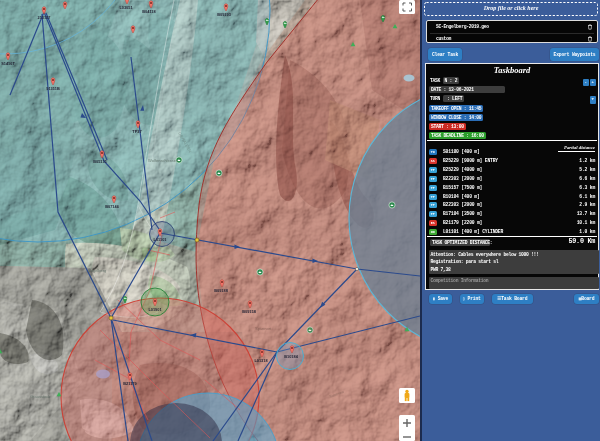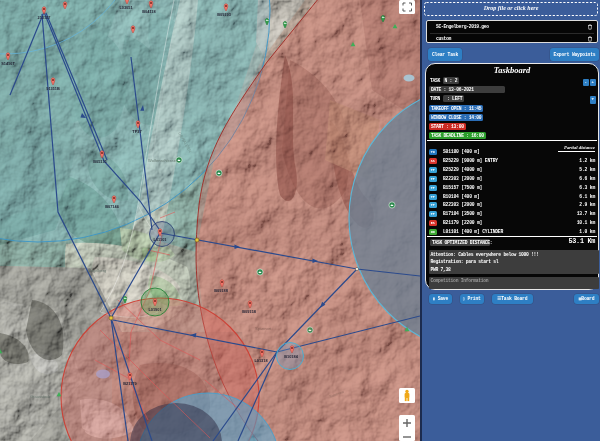--- a/index.html
+++ b/index.html
@@ -249,21 +249,21 @@
         <path d="M1 1.5h4M2.2 1.5V.8h1.6v.7M1.5 1.5l.3 3.7h2.4l.3-3.7" stroke="#fff" stroke-width="0.6" fill="none"></path>
       </svg>
     <svg class="abs" style="left:160px;top:14.5px" width="6" height="6" viewBox="0 0 6 6">
         <path d="M1 1.5h4M2.2 1.5V.8h1.6v.7M1.5 1.5l.3 3.7h2.4l.3-3.7" stroke="#fff" stroke-width="0.6" fill="none"></path>
       </svg>
   </div>
 
   <div class="btn" style="left:6px;top:48px;width:34px;height:13px;line-height:13px">Clear Task</div>
   <div class="btn" style="left:128px;top:48px;width:49px;height:13px;line-height:13px">Export Waypoints</div>
 
-  <div class="abs" style="left:3px;top:63px;width:174px;height:227px;background:#070707;border:1px solid #e8e8e8;border-radius:10px">
+  <div class="abs" style="left:3px;top:63px;width:174px;height:227px;background:#070707;border:1px solid #e8e8e8;border-radius:0">
     <div class="abs script" style="left:0;top:1px;width:100%;text-align:center;font-size:8.5px;font-weight:bold">Taskboard</div>
     <div class="abs" style="left:156.5px;top:14.5px;width:6.5px;height:7px;background:#2e7fc4;border-radius:1px;color:#fff;font-size:4px;text-align:center;line-height:7px">-</div>
     <div class="abs" style="left:163.5px;top:14.5px;width:6.5px;height:7px;background:#2e7fc4;border-radius:1px;color:#fff;font-size:4px;text-align:center;line-height:7px">+</div>
     <div class="abs" style="left:163.5px;top:32px;width:6.5px;height:7.5px;background:#2e7fc4;border-radius:1px;color:#fff;font-size:4.2px;text-align:center;line-height:7.5px;font-family:'Liberation Mono',monospace;font-weight:bold">T</div>
     <div class="abs mono" style="left:4px;top:13px">TASK <span class="chip">N : 2</span></div>
     <div class="abs mono" style="left:3px;top:21.5px"><span class="chip" style="width:76px">DATE : 13-06-2021</span></div>
     <div class="abs mono" style="left:4px;top:31px">TURN <span class="chip"> : LEFT</span></div>
     <div class="abs mono" style="left:3px;top:40.5px"><span class="chip" style="background:#2a6cb5">TAKEOFF OPEN : 11:45</span></div>
     <div class="abs mono" style="left:3px;top:49.5px"><span class="chip" style="background:#2a6cb5">WINDOW CLOSE : 14:00</span></div>
     <div class="abs mono" style="left:3px;top:58.5px"><span class="chip" style="background:#cc2a22">START : 13:00</span></div>
@@ -317,21 +317,21 @@
           <span class="wdist">10.1 km</span>
         </div>
         <div class="wrow" style="top:165.1px">
           <span class="tag" style="background:#3faa34">GO</span>
           <span class="wname">L01101 [400 m] CYLINDER</span>
           <span class="wdist">1.0 km</span>
         </div>
       </div>
     <div class="abs" style="left:1px;right:1px;top:171.8px;border-top:1.2px solid #fff"></div>
     <div class="abs mono" style="left:4px;top:175px"><span class="chip" style="width:60px">TASK OPTIMIZED DISTANCE:</span></div>
-    <div class="abs mono" style="right:3px;top:173px;font-size:6.8px;letter-spacing:-0.3px">53.1 Km</div>
+    <div class="abs mono" style="right:3px;top:173px;font-size:6.8px;letter-spacing:-0.3px">59.0 Km</div>
     <div class="abs" style="left:2.5px;top:185.5px;width:170px;height:24.5px;background:#3d3d3d;border-radius:1px">
       <div class="abs mono" style="left:2px;top:1.5px;line-height:7.3px">Attention: Cables everywhere below 1000 !!!<br>Registration: para start sl<br>PWR 7,38</div>
     </div>
     <div class="abs" style="left:2.5px;top:212.5px;width:170px;height:12px;background:#3d3d3d;border-radius:1px">
       <div class="abs mono" style="left:2px;top:1.5px;color:#999">Competition Information</div>
     </div>
   </div>
 
   <div class="btn" style="left:7px;top:294px;width:22.5px;height:9.5px;line-height:9.5px">▮︎ Save</div>
   <div class="btn" style="left:37.5px;top:294px;width:24px;height:9.5px;line-height:9.5px">▯︎ Print</div>

